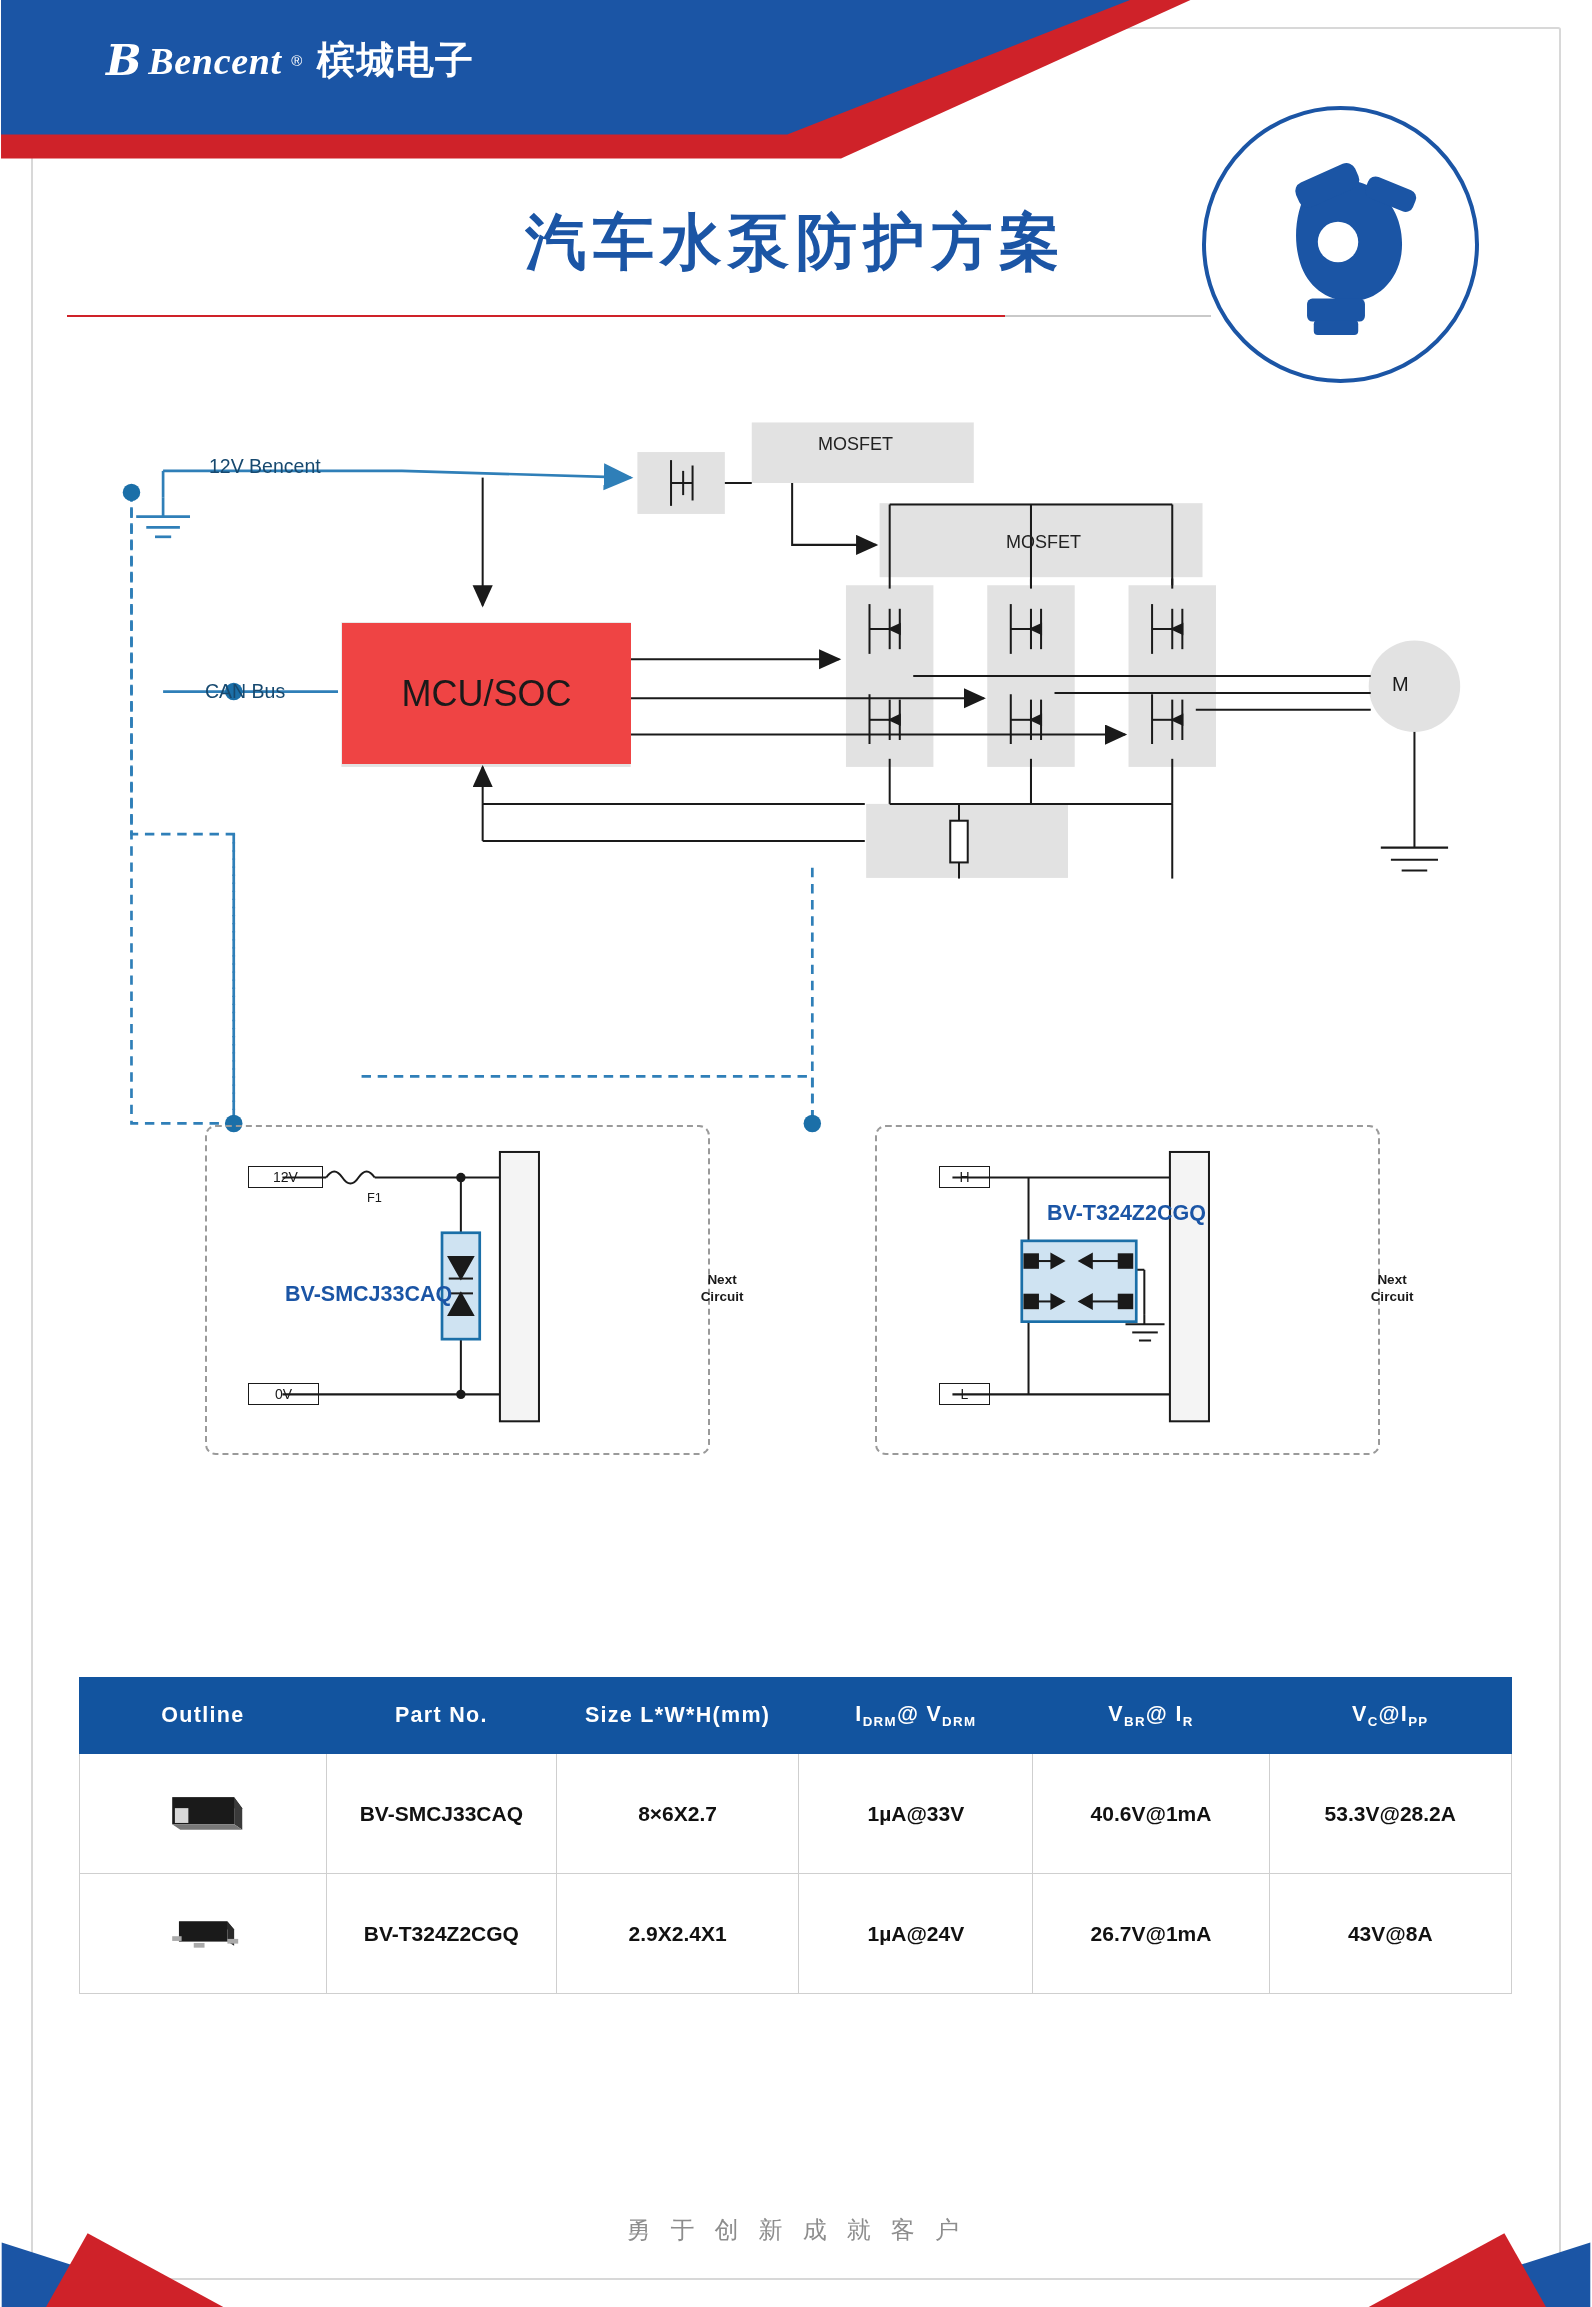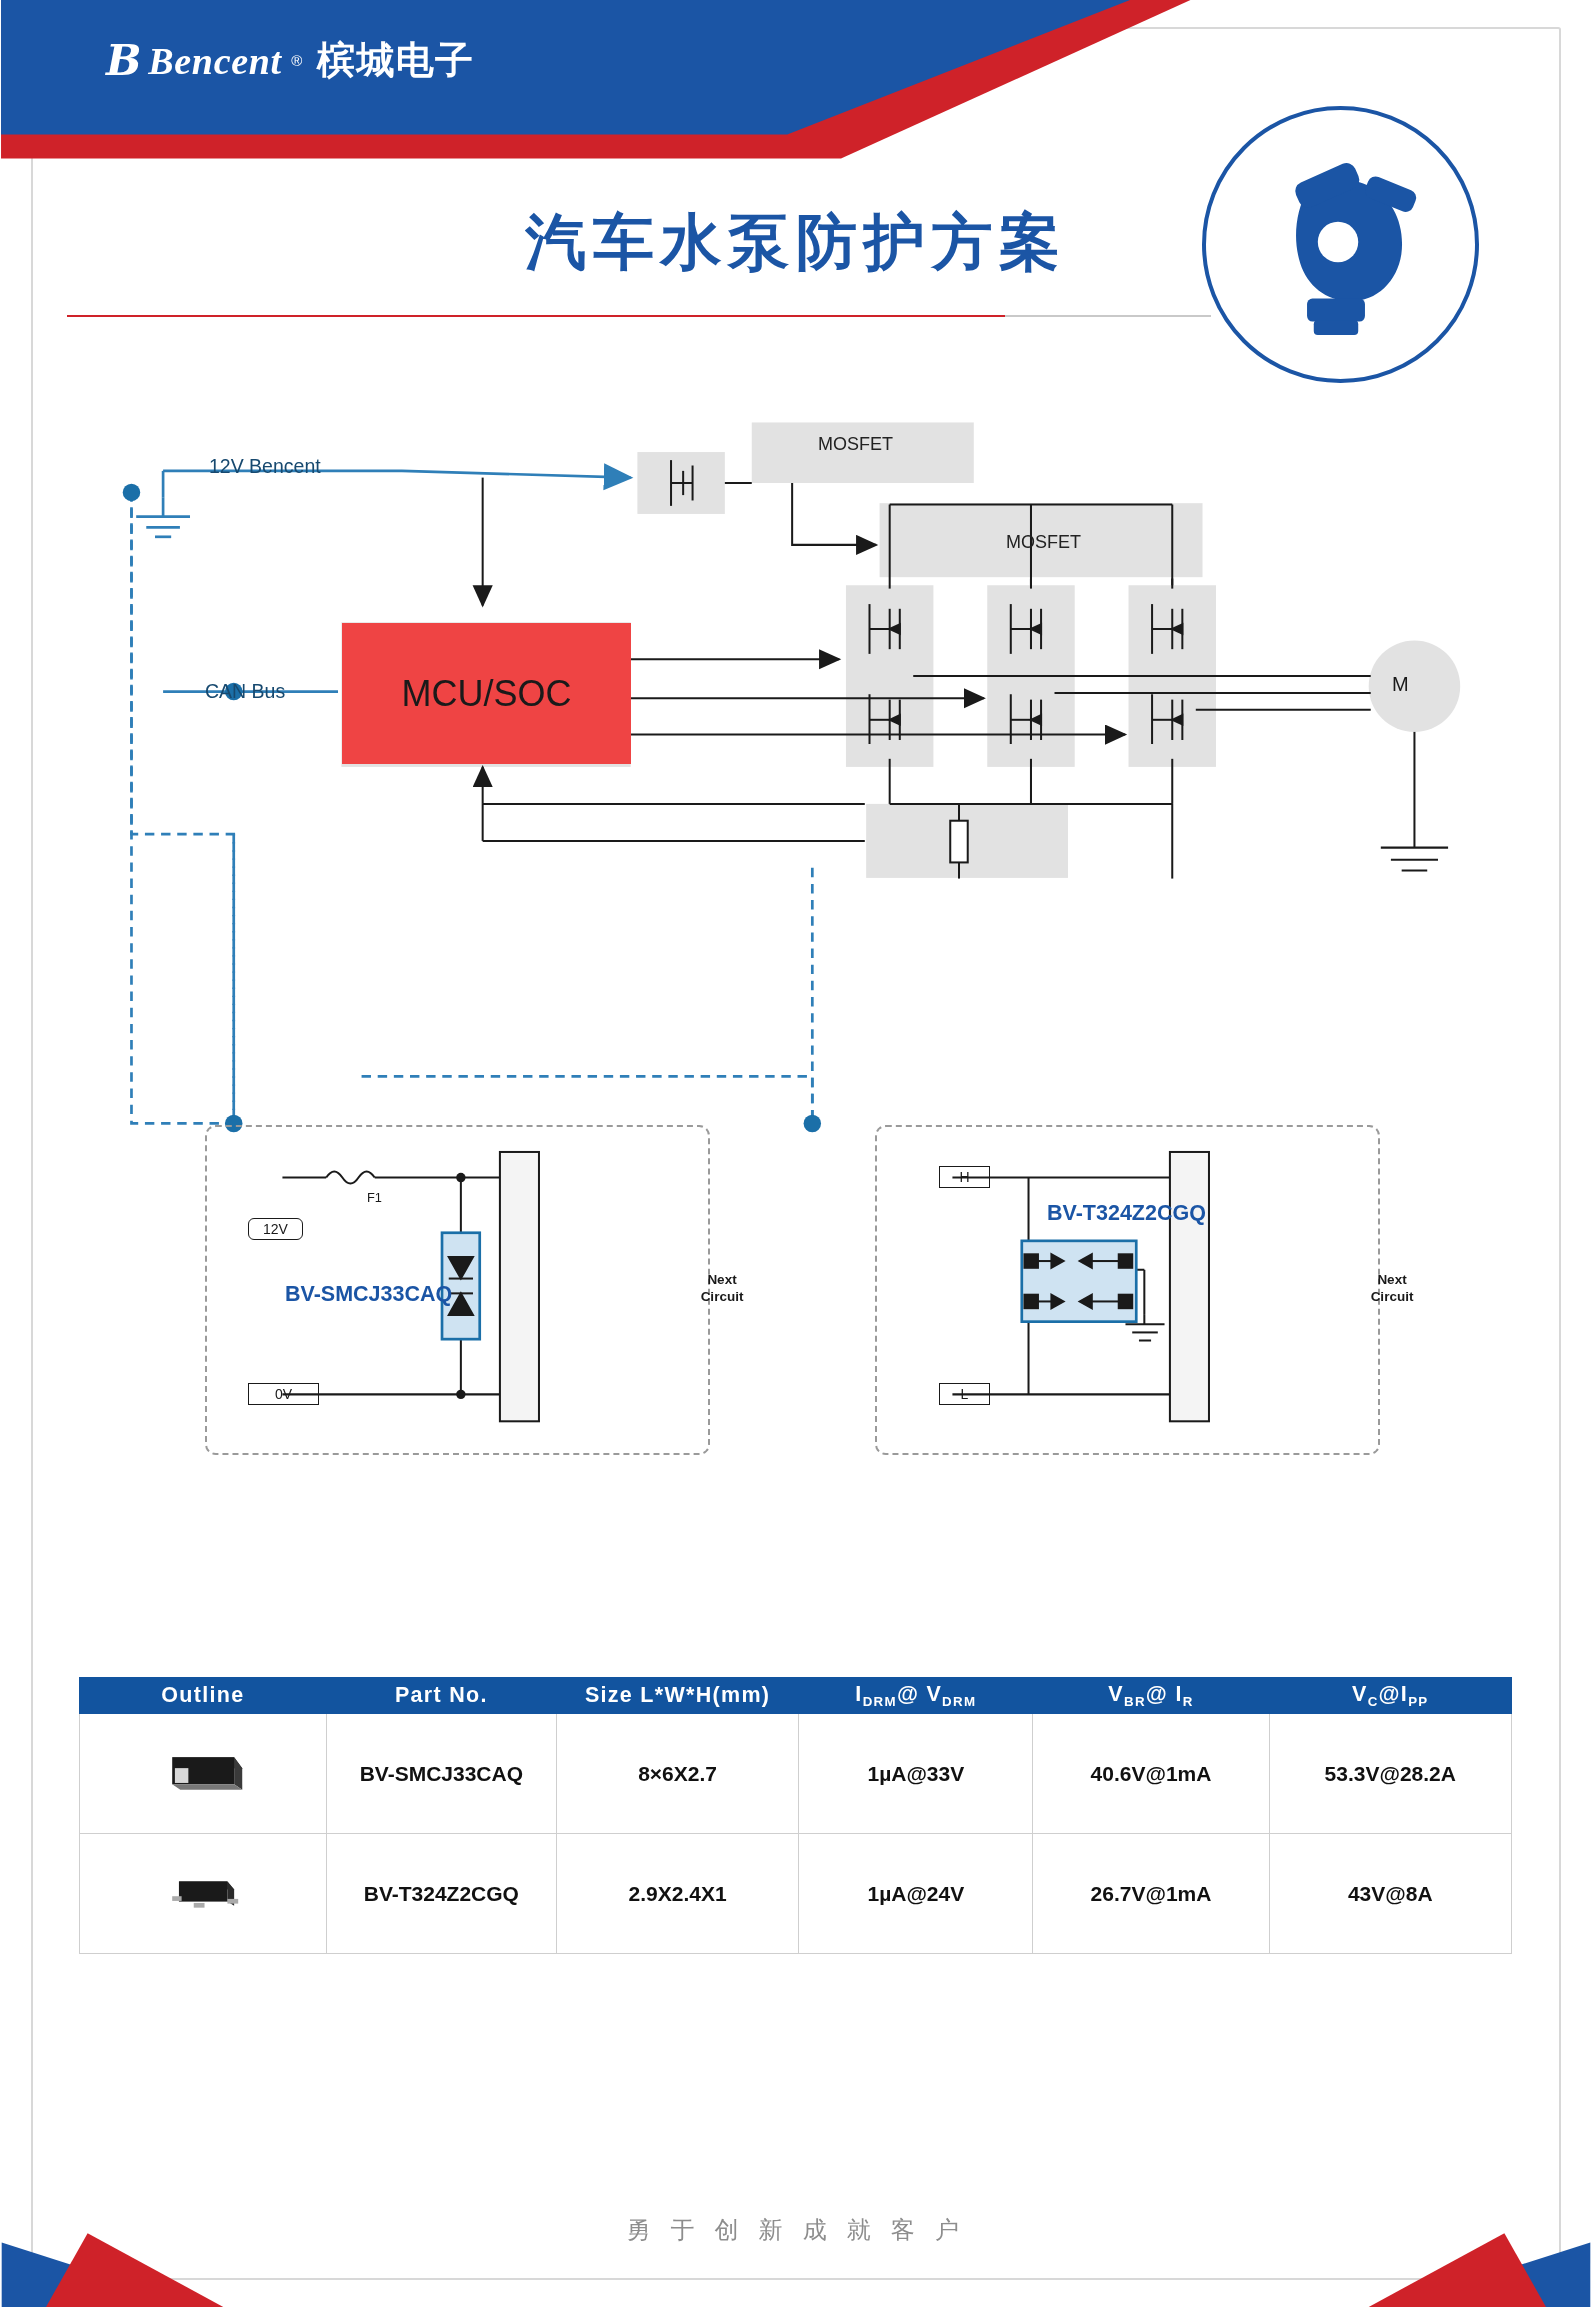--- a/index.html
+++ b/index.html
@@ -164,21 +164,21 @@
     width: 1433px;
     border-collapse: collapse;
     font-size: 20px;
   }
   .tbl th {
     background: #12549f;
     color: #ffffff;
     font-size: 21.5px;
     font-weight: 700;
     letter-spacing: 1.3px;
-    padding: 4px 4px;
+    padding: 24px 4px;
     border: 0.7px solid #12549f;
   }
   .tbl td {
     border: 0.7px solid #cfcfcf;
     text-align: center;
     color: #111;
     font-weight: 700;
     font-size: 21px;
     padding: 19px 4px;
     height: 81px;
@@ -394,21 +394,21 @@
     <g stroke="#1a1a1a" stroke-width="3" fill="none">
       <path d="M362 196 L398 196 L380 228 z" fill="#1a1a1a"></path>
       <path d="M362 282 L398 282 L380 250 z" fill="#1a1a1a"></path>
       <line x1="362" y1="228" x2="398" y2="228"></line>
       <line x1="362" y1="250" x2="398" y2="250"></line>
     </g>
     <circle cx="380" cy="78" r="7" fill="#1a1a1a"></circle>
     <circle cx="380" cy="400" r="7" fill="#1a1a1a"></circle>
     <rect x="438" y="40" width="58" height="400" fill="#f4f4f4" stroke="#1a1a1a" stroke-width="3"></rect>
   </svg>
-  <div class="pin-box" style="left:248px;top:1218px;width:55px;border-radius:6px;">12V</div>
+  <div class="pin-box" style="left:248px;top:1166px;width:75px;">12V</div>
   <div class="pin-box" style="left:248px;top:1383px;width:71px;">0V</div>
   <div style="position:absolute;left:367px;top:1190px;font-size:12.8px;color:#1a1a1a;">F1</div>
   <div class="part-name" style="left:285px;top:1282px;">BV-SMCJ33CAQ</div>
   <div class="nextcircuit" style="left:704px;top:1158px;width:36px;height:262px;border:none;background:transparent;flex-direction:column;">
     <span>Next<br>Circuit</span>
   </div>
 
   <div class="protbox prot2"></div>
   <svg width="505" height="330" viewBox="0 0 750 490" style="position:absolute;left:875px;top:1125px;">
     <g stroke="#1a1a1a" stroke-width="3" fill="none">

